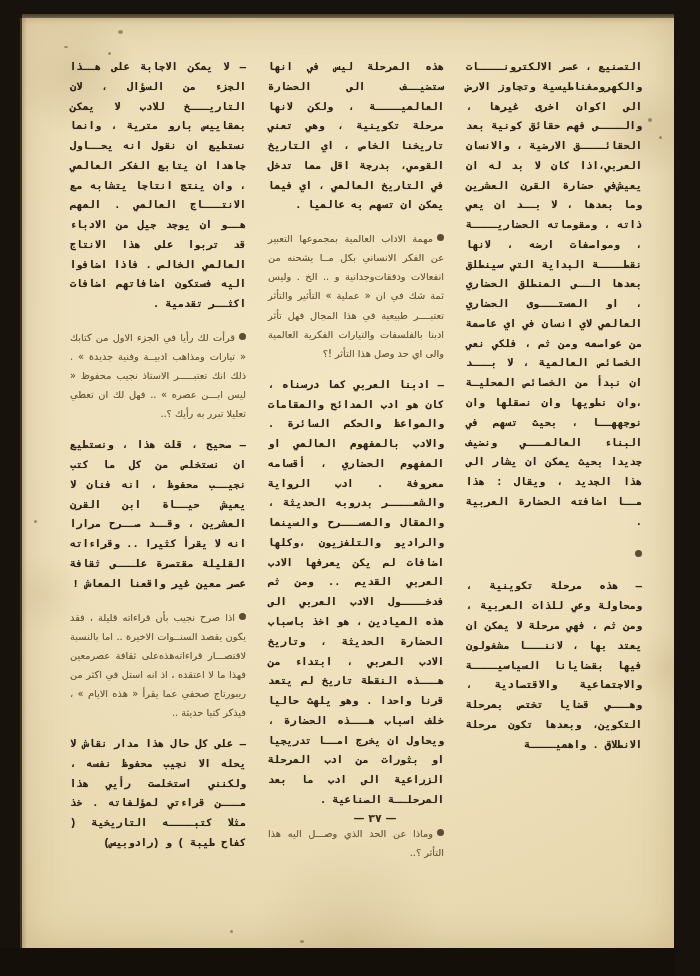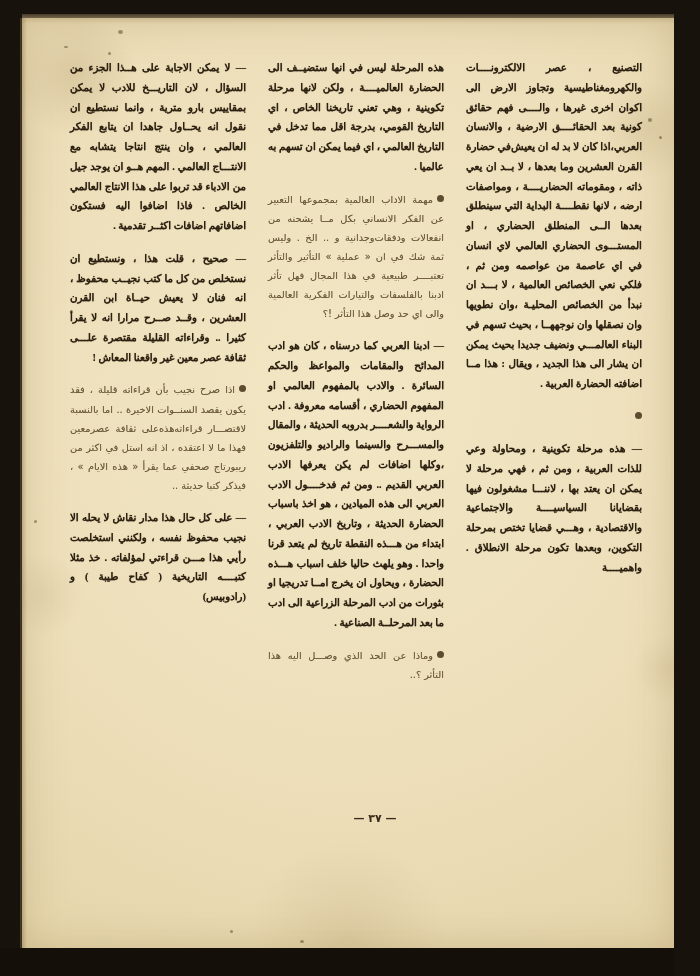--- a/index.html
+++ b/index.html
@@ -71,21 +71,21 @@
   .col{
     width:176px;
     color:#2e2314;
     text-align:justify;
     direction:rtl;
   }
   p{margin:0 0 13px 0;}
 
   
   .ans{
-    font-family:Liberation Serif, serif;
+    font-family:Liberation Mono, monospace;
     font-weight:700;
     font-size:10.3px;
     line-height:1.92;
     letter-spacing:0px;
     color:#2b2011;
     text-shadow:0 0 .7px rgba(60,45,20,.55);
   }
   
   .ques{
     font-family:"DejaVu Sans", sans-serif;
@@ -152,20 +152,21 @@
       <p class="ques"><span class="bullet"></span><span>مهمة الاداب العالمية بمجموعها التعبير عن الفكر الانساني بكل مــا يشحنه من انفعالات ودفقات‌وجدانية و .. الخ . وليس ثمة شك في ان « عملية » التأثير والتأثر تعتبــــر طبيعية في هذا المجال فهل تأثر ادبنا بالفلسفات والتيارات الفكرية العالمية والى اي حد وصل هذا التأثر !؟</span></p>
 
       <p class="ans"><span class="dash">— </span><span>ادبنا العربي كما درسناه ، كان هو ادب المدائح والمقامات والمواعظ والحكم السائرة . والادب بالمفهوم العالمي او المفهوم الحضاري ، أقسامه معروفة . ادب الرواية والشعــــر بدروبه الحديثة ، والمقال والمســـرح والسينما والراديو والتلفزيون ،وكلها اضافات لم يكن يعرفها الادب العربي القديم .. ومن ثم فدخــــول الادب العربي الى هذه الميادين ، هو اخذ باسباب الحضارة الحديثة ، وتاريخ الادب العربي ، ابتداء من هـــذه النقطة تاريخ لم يتعد قرنا واحدا . وهو يلهث حاليا خلف اسباب هـــذه الحضارة ، ويحاول ان يخرج امــا تدريجيا او بثورات من ادب المرحلة الزراعية الى ادب ما بعد المرحلــة الصناعية .</span></p>
 
       <p class="ques"><span class="bullet"></span><span>وماذا عن الحد الذي وصـــل اليه هذا التأثر ؟..</span></p>
     </div>
 
     <div class="col">
       <p class="ans"><span class="dash">— </span><span>لا يمكن الاجابة على هــذا الجزء من السؤال ، لان التاريـــخ للادب لا يمكن بمقاييس بارو مترية ، وانما نستطيع ان نقول انه يحــاول جاهدا ان يتابع الفكر العالمي ، وان ينتج انتاجا يتشابه مع الانتـــاج العالمي . المهم هــو ان يوجد جيل من الادباء قد تربوا على هذا الانتاج العالمي الخالص . فاذا اضافوا اليه فستكون اضافاتهم اضافات اكثــر تقدمية .</span></p>
 
+      <p class="ques"><span class="bullet"></span><span>قرأت لك رأيا في الجزء الاول من كتابك « تيارات ومذاهب ادبيــة وفنية جديدة » . ذلك انك تعتبـــــر الاستاذ نجيب محفوظ « ليس ابـــن عصره » .. فهل لك ان تعطي تعليلا تبرر به رأيك ؟..</span></p>
 
       <p class="ans"><span class="dash">— </span><span>صحيح ، قلت هذا ، ونستطيع ان نستخلص من كل ما كتب نجيــب محفوظ ، انه فنان لا يعيش حيــاة ابن القرن العشرين ، وقــد صــرح مرارا انه لا يقرأ كثيرا .. وقراءاته القليلة مقتصرة علـــى ثقافة عصر معين غير واقعنا المعاش !</span></p>
 
       <p class="ques"><span class="bullet"></span><span>اذا صرح نجيب بأن قراءاته قليلة ، فقد يكون يقصد السنــوات الاخيرة .. اما بالنسبة لاقتصـــار قراءاته‌هذه‌على ثقافة عصرمعين فهذا ما لا اعتقده ، اذ انه استل في اكثر من ريبورتاج صحفي عما يقرأ « هذه الايام » ، فيذكر كتبا حديثة ..</span></p>
 
       <p class="ans"><span class="dash">— </span><span>على كل حال هذا مدار نقاش لا يحله الا نجيب محفوظ نفسه ، ولكنني استخلصت رأيي هذا مـــن قراءتي لمؤلفاته . خذ مثلا كتبــــه التاريخية ( كفاح طيبة ) و (رادوبيس)</span></p>
     </div>
 
   </div>
 

